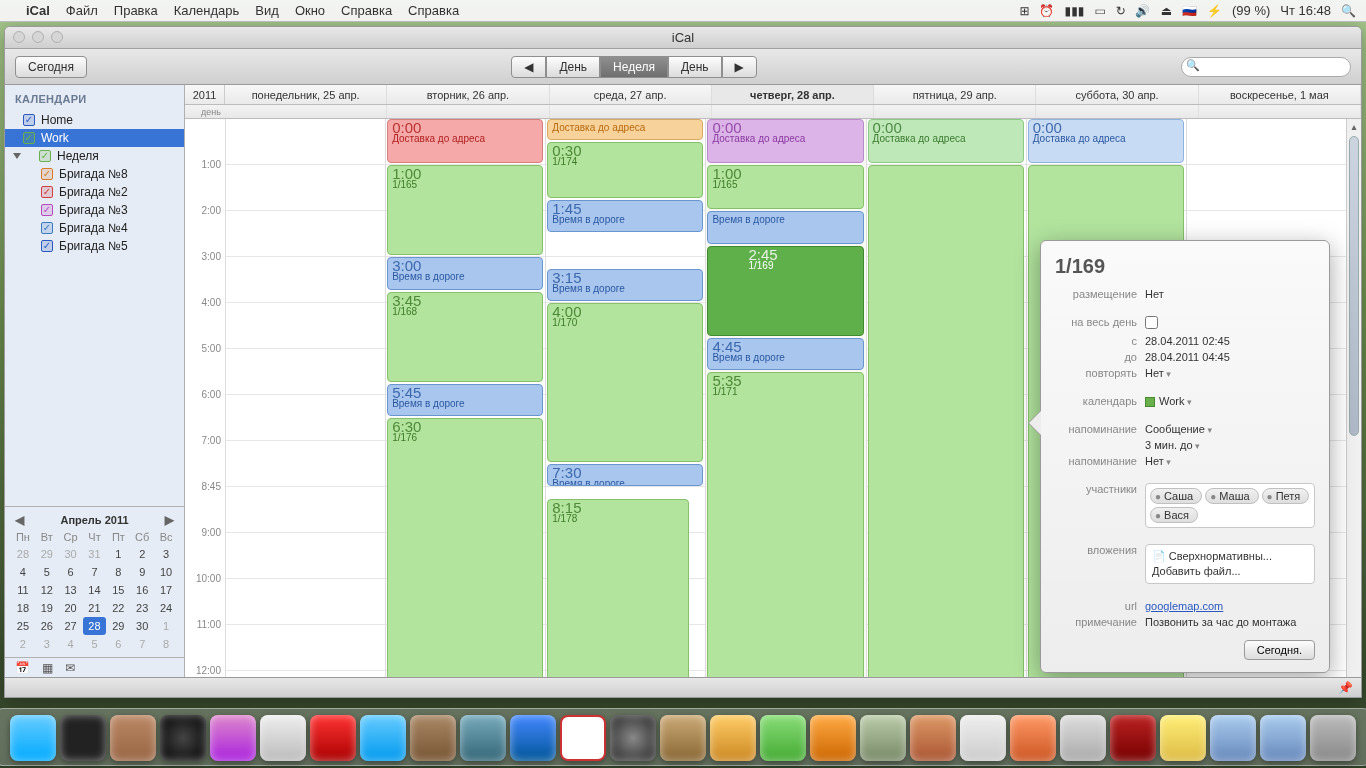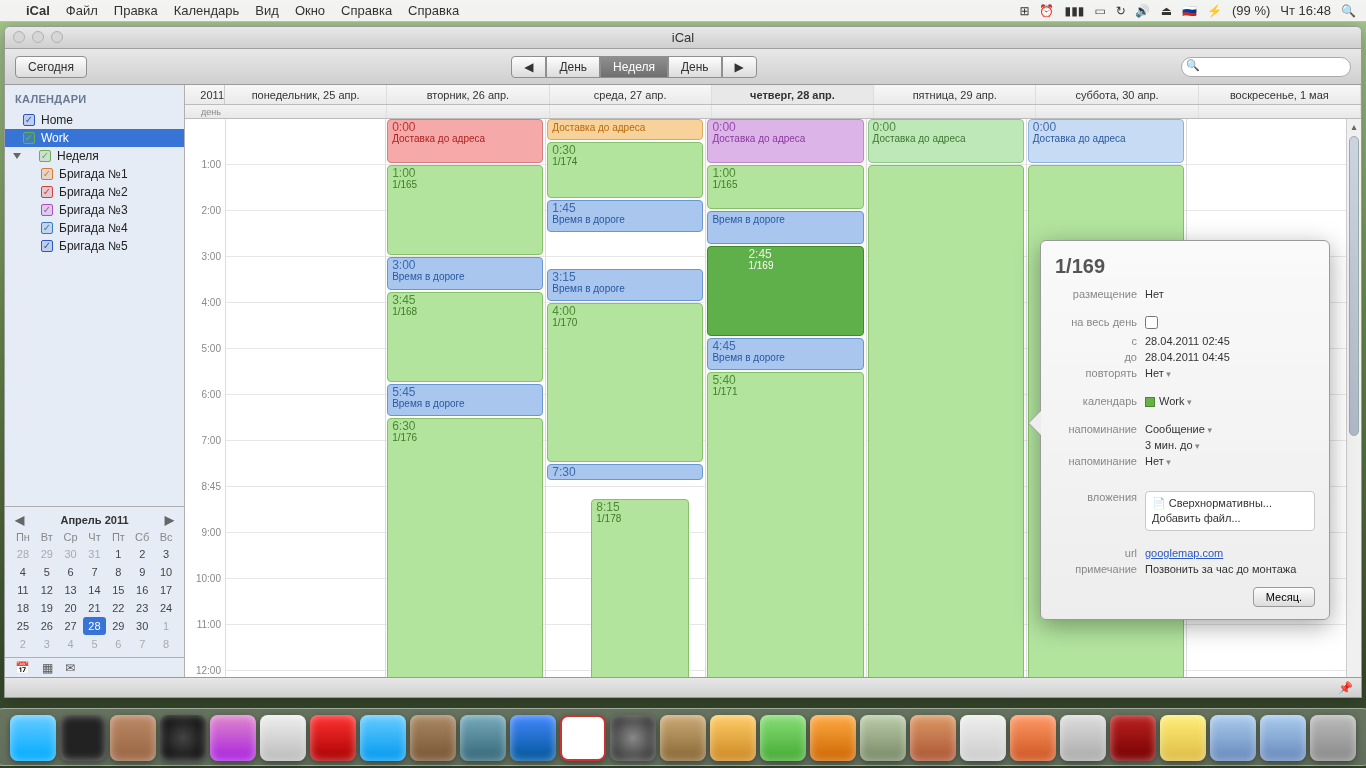--- a/index.html
+++ b/index.html
@@ -47,40 +47,40 @@
 .mini-grid{ display:grid; grid-template-columns:repeat(7,1fr); text-align:center; gap:0; font-size:11px;}
 .mini-grid .dow{ color:#888; padding:2px 0;}
 .mini-grid .d{ color:#444; padding:3px 0;}
 .mini-grid .d.dim{ color:#aaa;}
 .mini-grid .d.today{ color:#fff; background:#3874d6; border-radius:3px;}
 .sb-footer{height:20px;border-top:1px solid #b0b0b0; display:flex; align-items:center; gap:12px; padding:0 10px; font-size:12px; color:#555;}
 
 
 .main { flex:1; position:relative; overflow:hidden;}
 .headrow { height:20px; display:flex; border-bottom:1px solid #bcbcbc; background:linear-gradient(#f7f7f7,#eaeaea); font-size:11px; color:#333;}
-.headrow .yr{ width:40px; text-align:right; border-right:1px solid #ccc; line-height:20px;}
+.headrow .yr{ width:40px; text-align:center; border-right:1px solid #ccc; line-height:20px;}
 .headrow .col{ flex:1; text-align:center; border-right:1px solid #ddd; line-height:20px;}
 .headrow .col.today{ background:#e8e8e8; font-weight:bold;}
 .allday{ height:14px; background:linear-gradient(#f3f3f3,#e8e8e8); border-bottom:1px solid #bcbcbc; display:flex;}
 .allday .lab{width:40px; font-size:9px; color:#888; text-align:right; padding-right:4px; line-height:14px;}
 .allday .col{flex:1; border-right:1px solid #e0e0e0;}
 
 .timewrap{ position:absolute; top:34px; left:0; right:15px; bottom:0; overflow:hidden;}
 .timegrid{ position:relative; height:100%; }
 .gutter{ position:absolute; top:0; left:0; width:40px; bottom:0;}
 .gutter .hr{ height:46px; border-bottom:1px solid transparent; text-align:right; padding-right:4px; font-size:10px; color:#888; transform:translateY(-6px);}
 .cols{ position:absolute; top:0; left:40px; right:0; bottom:0; display:flex;}
 .col7{ flex:1; border-left:1px solid #ddd; position:relative;}
 .col7.today{ background:#f9f9f3;}
 .hlines{ position:absolute; top:0; left:40px; right:0; bottom:0;}
 .hlines div{ height:46px; border-bottom:1px solid #e6e6e6;}
 
 
 .ev { position:absolute; border-radius:4px; font-size:10px; line-height:11px; padding:2px 4px 2px 4px; border:1px solid rgba(0,0,0,0.15); overflow:hidden;}
-.ev .t{ font-size:12px; opacity:0.85;}
+.ev .t{ font-size:15px; opacity:0.85;}
 .ev.red{ background:#f5a9a9; border-color:#d67d7d;} .ev.red .t,.ev.red .tx{color:#b02020;}
 .ev.orange{ background:#f7d29a; border-color:#d8a860;} .ev.orange .t,.ev.orange .tx{color:#b86a10;}
 .ev.purple{ background:#dcb4e8; border-color:#b98cc9;} .ev.purple .t,.ev.purple .tx{color:#8a3aa0;}
 .ev.teal{ background:#bfe8b8; border-color:#8cc986;} .ev.teal .t,.ev.teal .tx{color:#3a7a30;}
 .ev.green{ background:#b2e49e; border-color:#86c06a;} .ev.green .t,.ev.green .tx{color:#3d7a26;}
 .ev.dgreen{ background:#5fb04a; border-color:#3f8a2e;} .ev.dgreen .t,.ev.dgreen .tx{color:#fff;}
 .ev.blue{ background:#a9c6ef; border-color:#6a96d0;} .ev.blue .t,.ev.blue .tx{color:#2a58a0;}
 .ev.lblue{ background:#c8dbf4; border-color:#8fb3e0;} .ev.lblue .t,.ev.lblue .tx{color:#2a58a0;}
 
 
@@ -176,21 +176,21 @@
             <span class="cb" style="background:#6ab04a33;border-color:#6ab04a;color:#6ab04a">✓</span>
             <span>Work</span>
           </div>
           <div class="cal-item">
             <span class="tri"></span>
             <span class="cb" style="background:#6ab04a33;border-color:#6ab04a;color:#6ab04a">✓</span>
             <span>Неделя</span>
           </div>
           <div class="cal-item child">
             <span class="cb" style="background:#d87a2a33;border-color:#d87a2a;color:#d87a2a">✓</span>
-            <span>Бригада №1</span>
+            <span>Бригада №8</span>
           </div>
           <div class="cal-item child">
             <span class="cb" style="background:#d0404033;border-color:#d04040;color:#d04040">✓</span>
             <span>Бригада №2</span>
           </div>
           <div class="cal-item child">
             <span class="cb" style="background:#b84ac033;border-color:#b84ac0;color:#b84ac0">✓</span>
             <span>Бригада №3</span>
           </div>
           <div class="cal-item child">
@@ -364,25 +364,25 @@
                   <div class="tx">Время в дороге</div>
                 </div>
                 <div class="ev blue" style="top: 149.5px; height: 32.5px; left: 1px; right: 2px;">
                   <div class="t">3:15</div>
                   <div class="tx">Время в дороге</div>
                 </div>
                 <div class="ev green" style="top: 184px; height: 159px; left: 1px; right: 2px;">
                   <div class="t">4:00</div>
                   <div class="tx">1/170</div>
                 </div>
-                <div class="ev blue" style="top: 345px; height: 16px; left: 1px; right: 2px;">
+                <div class="ev blue" style="top: 345px; height: 22px; left: 1px; right: 2px;">
                   <div class="t">7:30</div>
                   <div class="tx">Время в дороге</div>
                 </div>
-                <div class="ev green" style="top: 379.5px; height: 205px; left: 1px; right: 16px; margin-left: 44px;">
+                <div class="ev green" style="top: 379.5px; height: 205px; left: 1px; right: 16px;">
                   <div class="t">8:15</div>
                   <div class="tx">1/178</div>
                 </div>
               </div>
               <div class="col7 today">
                 <div class="ev purple" style="top: 0px; height: 44px; left: 1px; right: 2px;">
                   <div class="t">0:00</div>
                   <div class="tx">Доставка до адреса</div>
                 </div>
                 <div class="ev green" style="top: 46px; height: 44px; left: 1px; right: 2px;">
@@ -394,21 +394,21 @@
                 </div>
                 <div class="ev dgreen" style="top: 126.5px; height: 90px; left: 1px; right: 2px; padding-left: 40px;">
                   <div class="t">2:45</div>
                   <div class="tx">1/169</div>
                 </div>
                 <div class="ev blue" style="top: 218.5px; height: 32.5px; left: 1px; right: 2px;">
                   <div class="t">4:45</div>
                   <div class="tx">Время в дороге</div>
                 </div>
                 <div class="ev green" style="top: 253px; height: 320px; left: 1px; right: 2px;">
-                  <div class="t">5:40</div>
+                  <div class="t">5:35</div>
                   <div class="tx">1/171</div>
                 </div>
               </div>
               <div class="col7">
                 <div class="ev teal" style="top: 0px; height: 44px; left: 1px; right: 2px;">
                   <div class="t">0:00</div>
                   <div class="tx">Доставка до адреса</div>
                 </div>
                 <div class="ev green" style="top: 46px; height: 550px; left: 1px; right: 2px;">
                   <div class="tx"></div>
@@ -467,40 +467,51 @@
           </div>
         <div class="row">
             <div class="k"></div>
             <div class="v caret">3 мин. до</div>
           </div>
         <div class="row">
             <div class="k">напоминание</div>
             <div class="v caret">Нет</div>
           </div>
         <div class="sep"></div>
+        <div class="row">
+            <div class="k">участники</div>
+            <div class="v">
+              <div class="chips" id="chips">
+                <span class="chip">Саша</span>
+                <span class="chip">Маша</span>
+                <span class="chip">Петя</span>
+                <span class="chip">Вася</span>
+              </div>
+            </div>
+          </div>
         <div class="sep"></div>
         <div class="row">
             <div class="k">вложения</div>
             <div class="v">
               <div class="filebox">
                 <div>📄 <span>Сверхнормативны...</span></div>
                 <div class="link">Добавить файл...</div>
               </div>
             </div>
           </div>
         <div class="sep"></div>
         <div class="row">
             <div class="k">url</div>
             <div class="v link">googlemap.com</div>
           </div>
         <div class="row">
             <div class="k">примечание</div>
             <div class="v">Позвонить за час до монтажа</div>
           </div>
-        <button class="btn">Месяц.</button>
+        <button class="btn">Сегодня.</button>
         <div style="clear:both"></div>
       </div>
     </div>
   </div>
   <div class="statusbar">
     <span class="pin">📌</span>
   </div>
 </div>
 
 <div class="dock">

